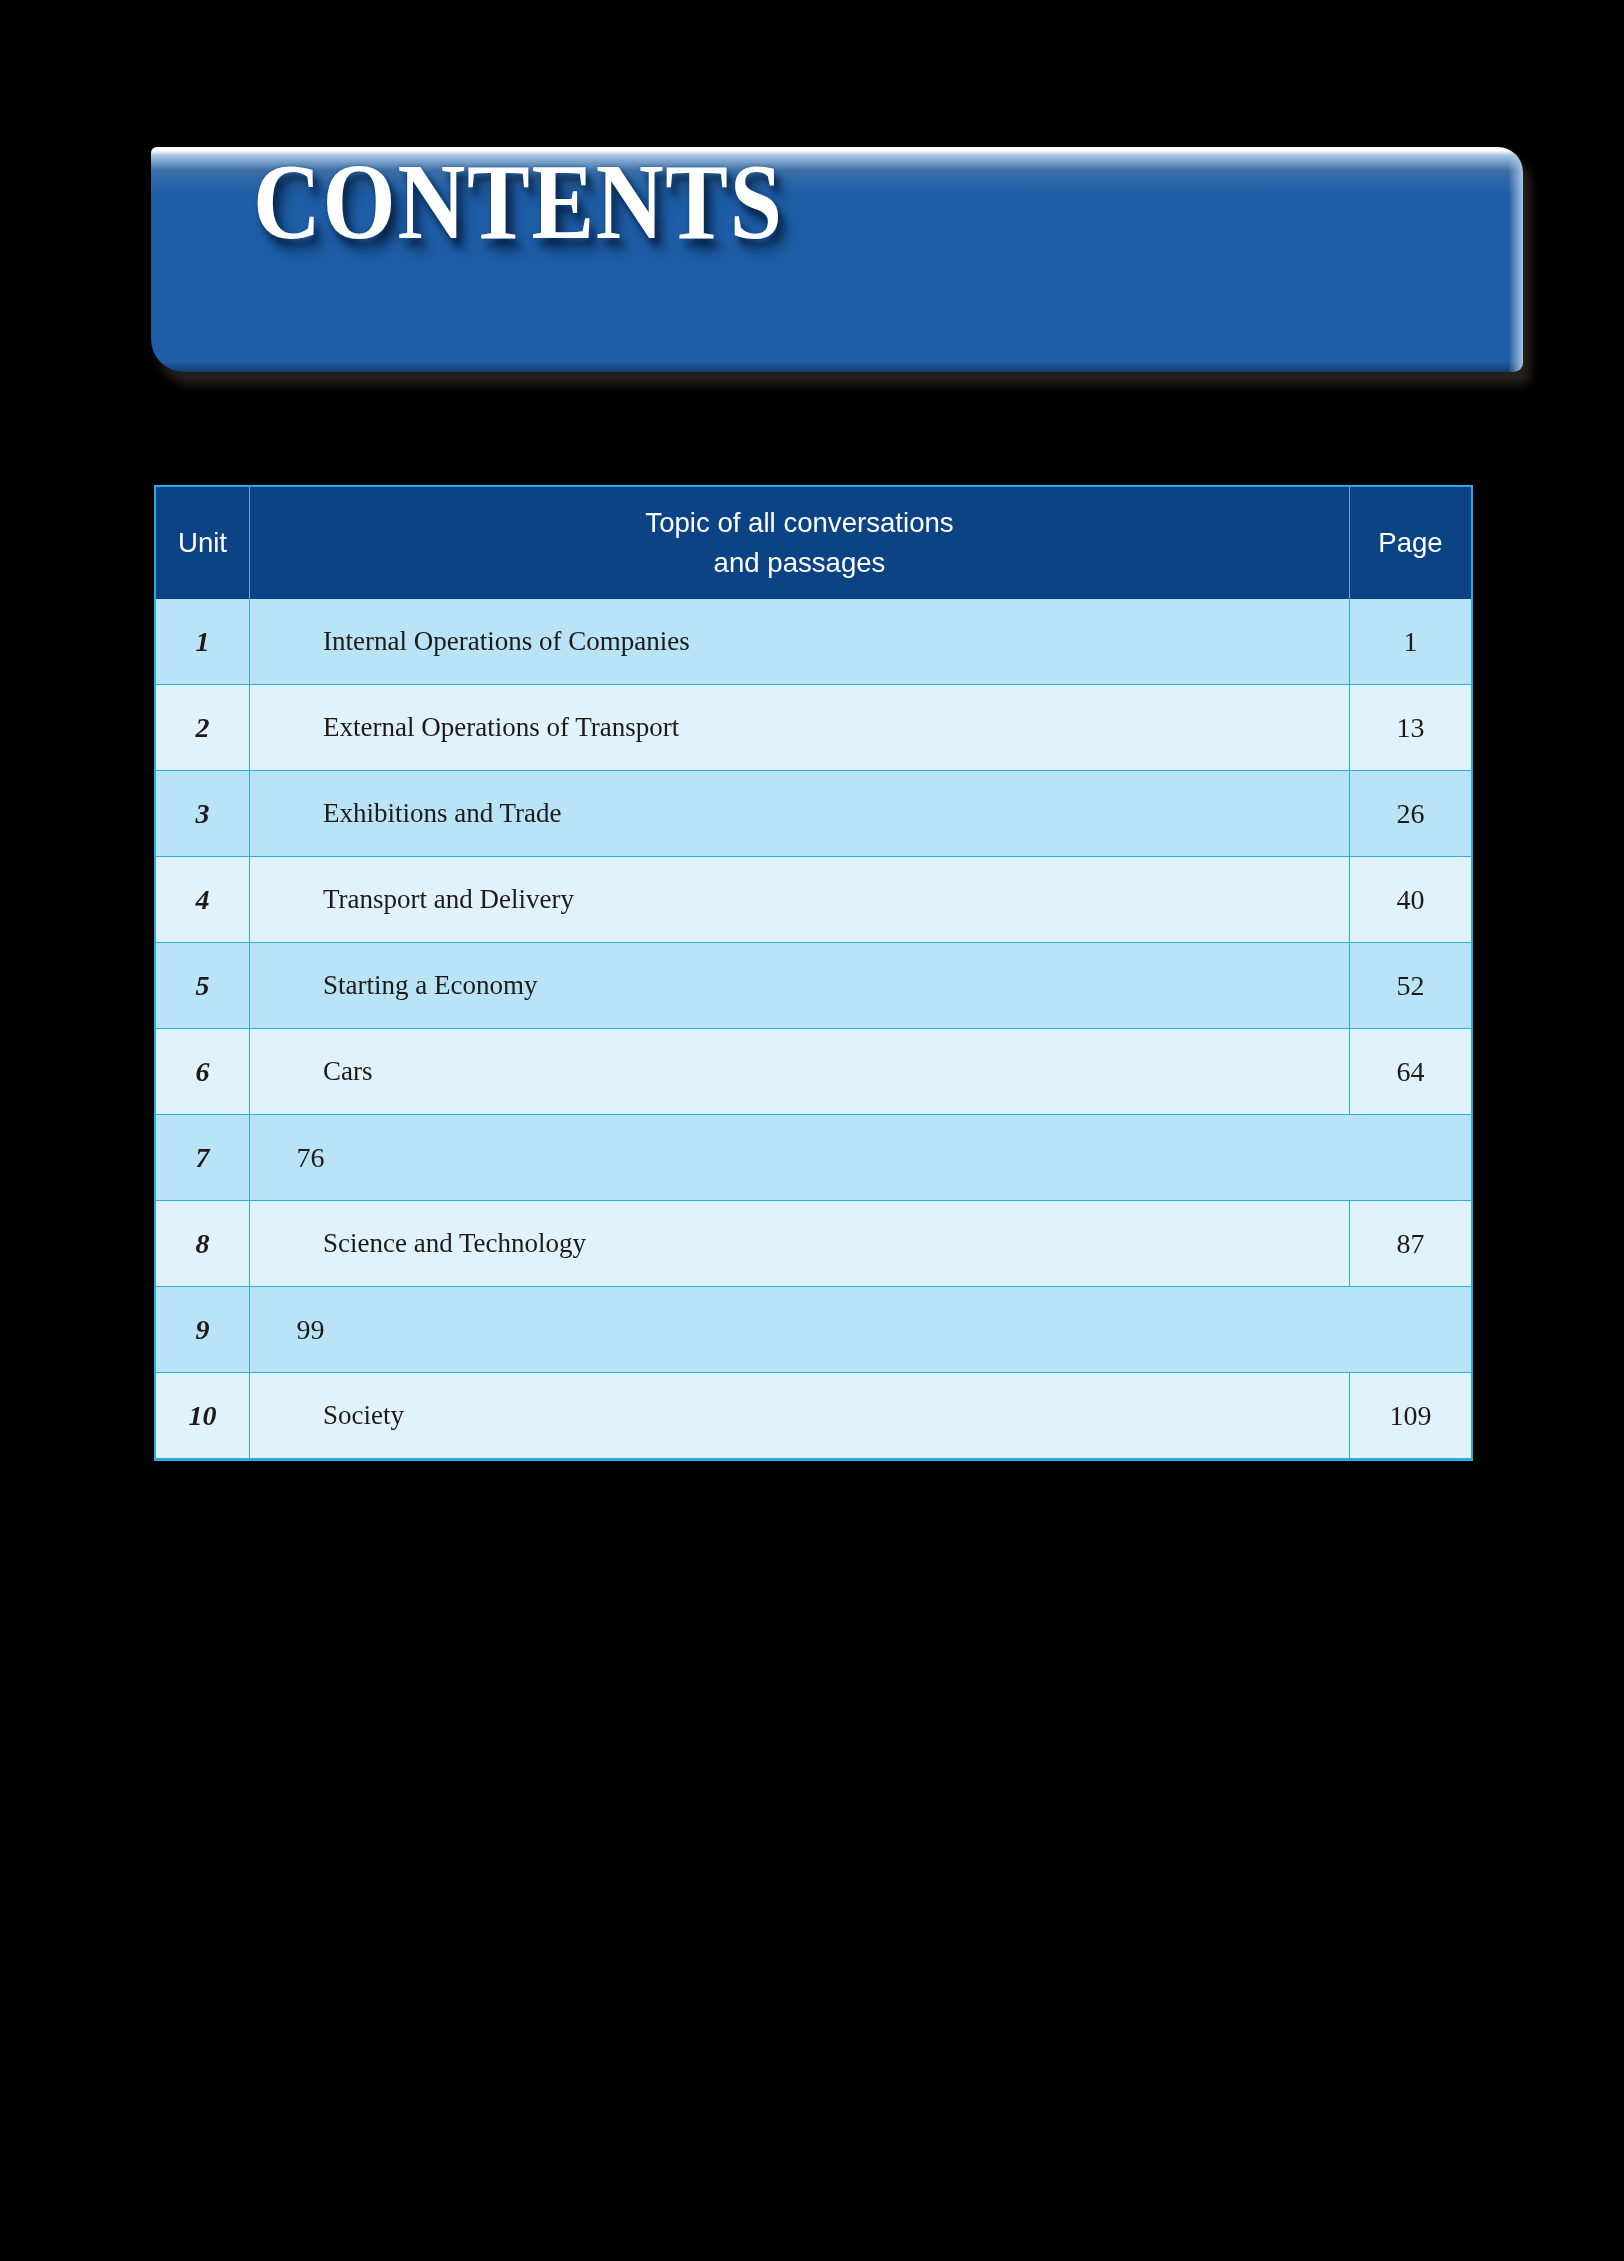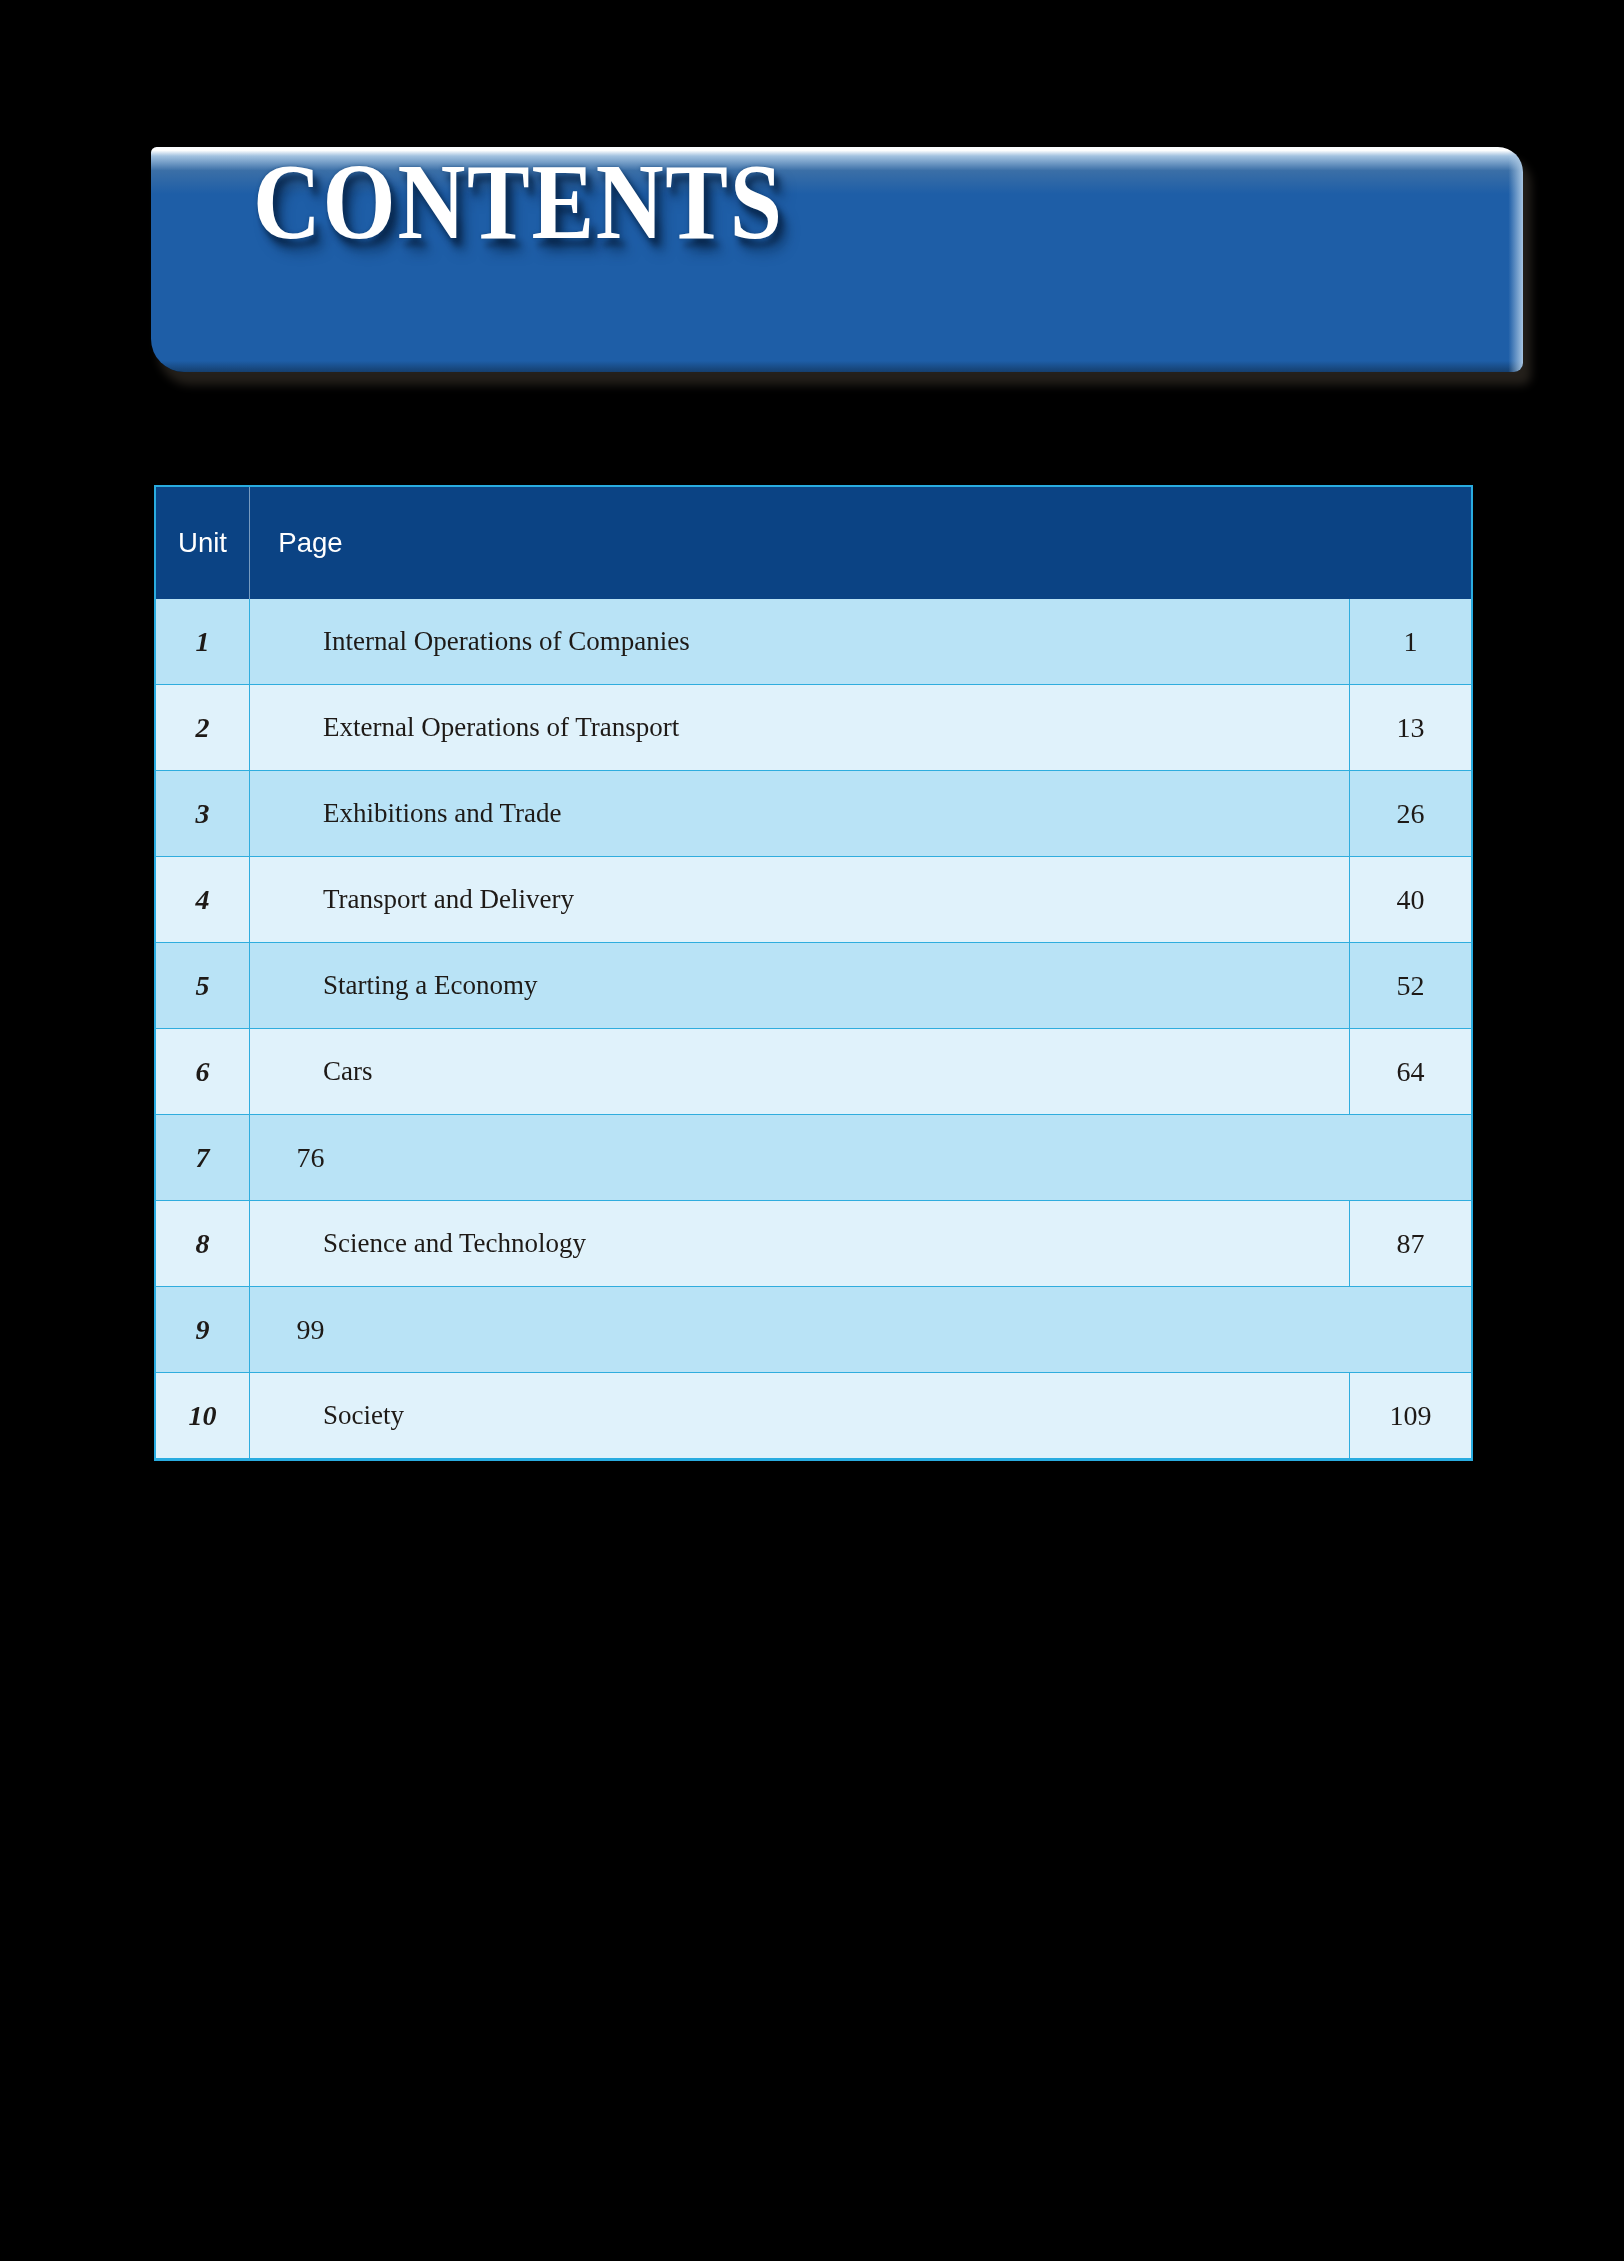--- a/index.html
+++ b/index.html
@@ -115,20 +115,24 @@
 <div class="page">
 
   <div class="banner">
     <div class="banner-title">CONTENTS</div>
   </div>
 
   <div class="toc-table">
 
     <div class="thead">
       <div class="th th-unit">Unit</div>
+      <div class="th th-topic">
+        <span>Topic of all conversations</span>
+        <span>and passages</span>
+      </div>
       <div class="th th-page">Page</div>
     </div>
 
     <div class="tr dark">
       <div class="td td-unit">1</div>
       <div class="td td-topic">Internal Operations of Companies</div>
       <div class="td td-page">1</div>
     </div>
 
     <div class="tr light">

